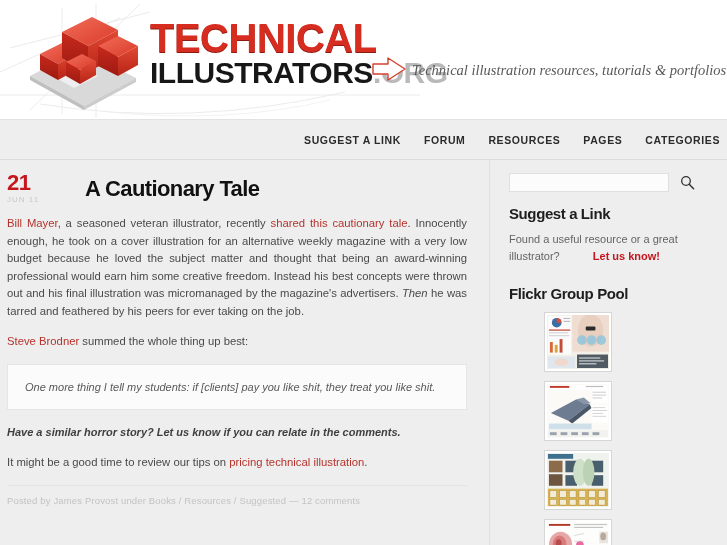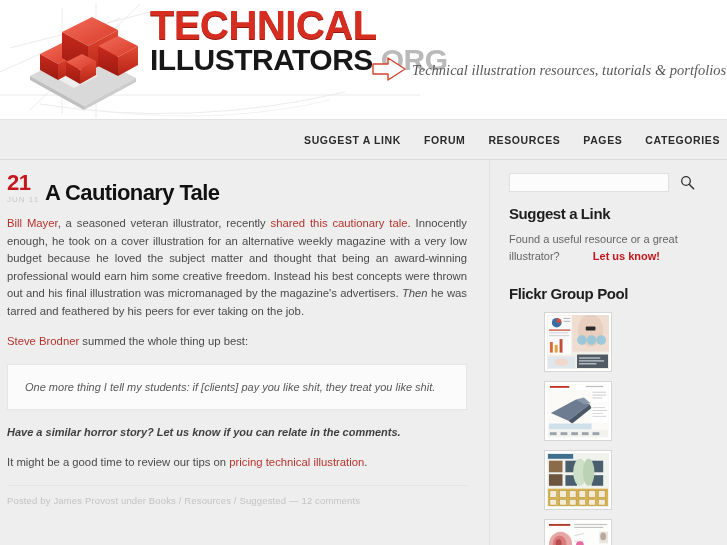--- a/index.html
+++ b/index.html
@@ -46,21 +46,21 @@
     position: absolute;
     left: 18px;
     top: 10px;
     width: 130px;
     height: 100px;
   }
 
   .wordmark {
     position: absolute;
     left: 150px;
-    top: 5px;
+    top: 18px;
     width: 235px;
     height: 72px;
   }
   .wm-line {
     display: block;
     font-family: "Liberation Sans", sans-serif;
     font-weight: bold;
     letter-spacing: -0.5px;
     line-height: 1;
   }
@@ -145,22 +145,23 @@
   
   .post-meta {
     font-size: 9.5px;
     color: #c3c3c3;
     letter-spacing: 0.15px;
     margin: 0 0 3px 0;
     white-space: nowrap;
   }
   .post-head {
     display: flex;
-    align-items: flex-end;
+    align-items: center;
     margin: 0 0 11px 0;
+    gap: 40px;
   }
   .post-date {
     width: 34px;
     flex: 0 0 34px;
     margin-right: 4px;
   }
   .post-day {
     display: block;
     font-size: 22px;
     font-weight: bold;

